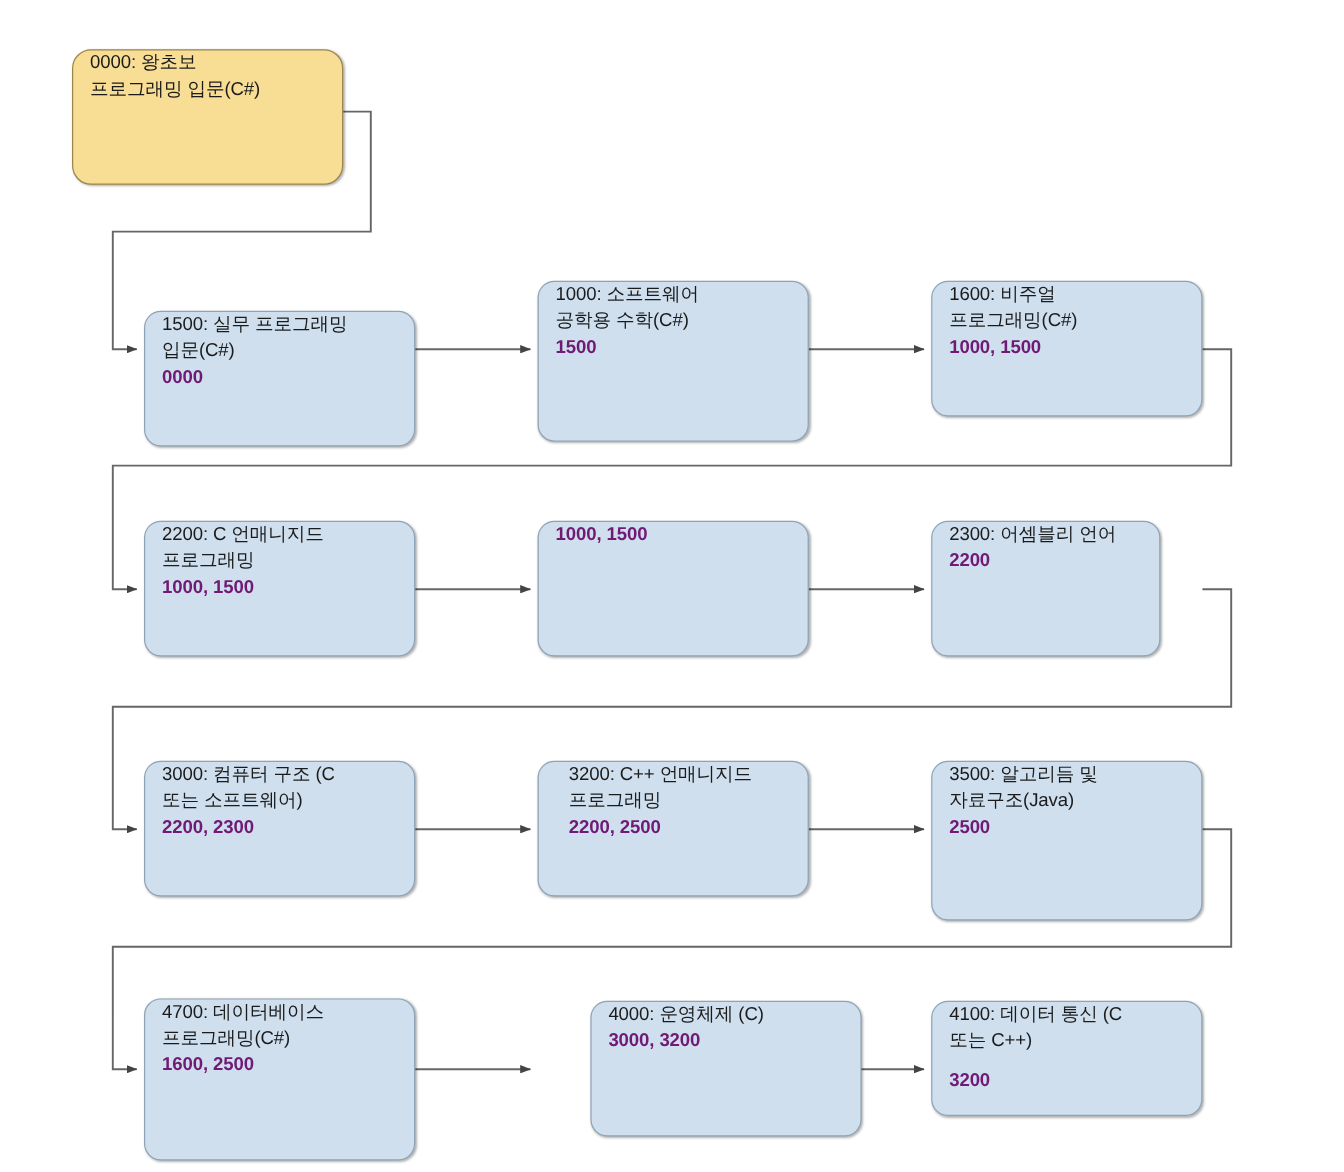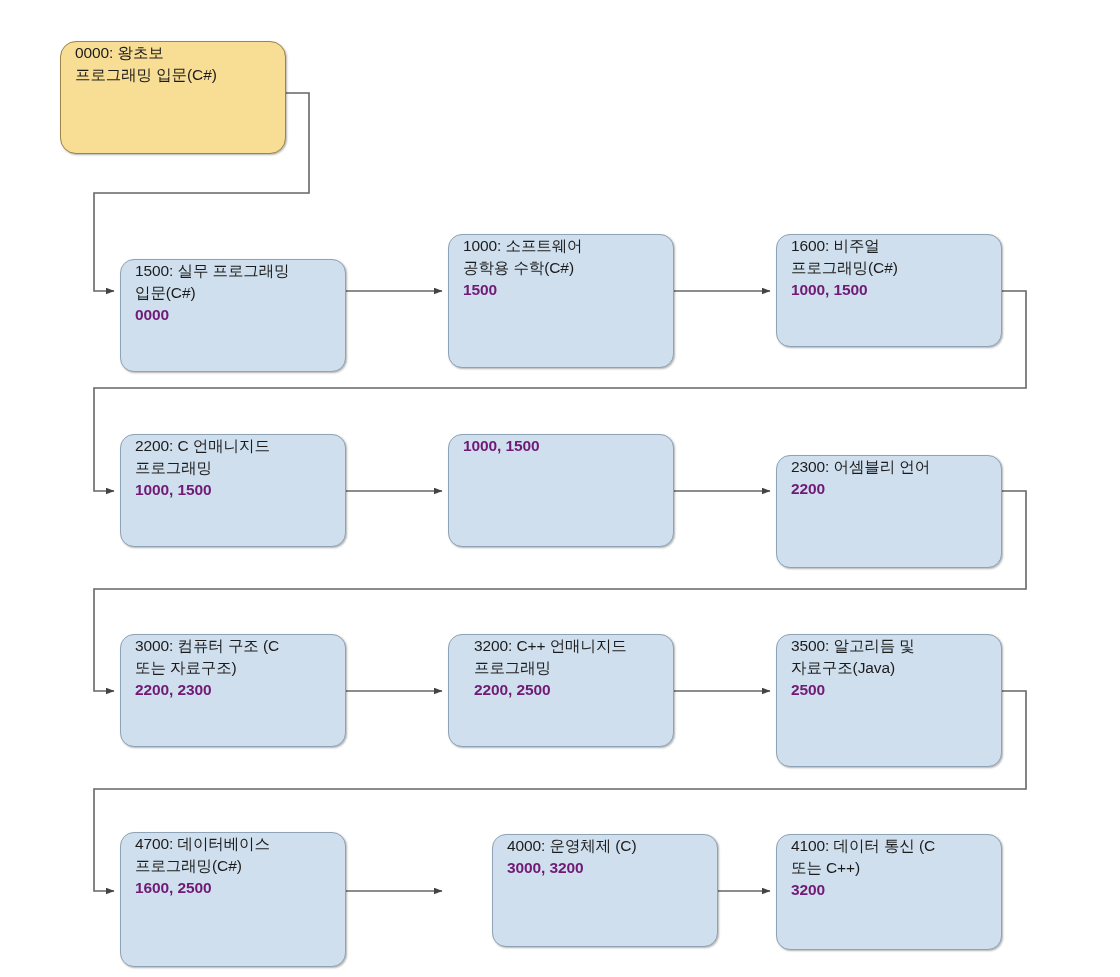--- a/index.html
+++ b/index.html
@@ -111,27 +111,27 @@
         <div class="node-prereq">1000, 1500</div>
       </div>
       <div class="node node-course" style="left: 120px; top: 434px; width: 226px; height: 113px;">
         <div class="node-title">2200: C 언매니지드
 프로그래밍</div>
         <div class="node-prereq">1000, 1500</div>
       </div>
       <div class="node node-course" style="left: 448px; top: 434px; width: 226px; height: 113px;">
         <div class="node-prereq">1000, 1500</div>
       </div>
-      <div class="node node-course" style="left: 776px; top: 455px; width: 226px; height: 113px;">
+      <div class="node node-course" style="left: 776px; top: 434px; width: 191px; height: 113px;">
         <div class="node-title">2300: 어셈블리 언어</div>
         <div class="node-prereq">2200</div>
       </div>
       <div class="node node-course" style="left: 120px; top: 634px; width: 226px; height: 113px;">
         <div class="node-title">3000: 컴퓨터 구조 (C
-또는 자료구조)</div>
+또는 소프트웨어)</div>
         <div class="node-prereq">2200, 2300</div>
       </div>
       <div class="node node-course" style="left: 448px; top: 634px; width: 226px; height: 113px; padding-left: 25px;">
         <div class="node-title">3200: C++ 언매니지드
 프로그래밍</div>
         <div class="node-prereq">2200, 2500</div>
       </div>
       <div class="node node-course" style="left: 776px; top: 634px; width: 226px; height: 133px;">
         <div class="node-title">3500: 알고리듬 및
 자료구조(Java)</div>
@@ -139,20 +139,20 @@
       </div>
       <div class="node node-course" style="left: 120px; top: 832px; width: 226px; height: 135px;">
         <div class="node-title">4700: 데이터베이스
 프로그래밍(C#)</div>
         <div class="node-prereq">1600, 2500</div>
       </div>
       <div class="node node-course" style="left: 448px; top: 834px; width: 226px; height: 113px; margin-left: 44px;">
         <div class="node-title">4000: 운영체제 (C)</div>
         <div class="node-prereq">3000, 3200</div>
       </div>
-      <div class="node node-course" style="left: 776px; top: 834px; width: 226px; height: 116px;">
+      <div class="node node-course" style="left: 776px; top: 834px; width: 226px; height: 96px; gap: 11px;">
         <div class="node-title">4100: 데이터 통신 (C
 또는 C++)</div>
         <div class="node-prereq">3200</div>
       </div>
     </div>
 
 </div>
 
 </body></html>

